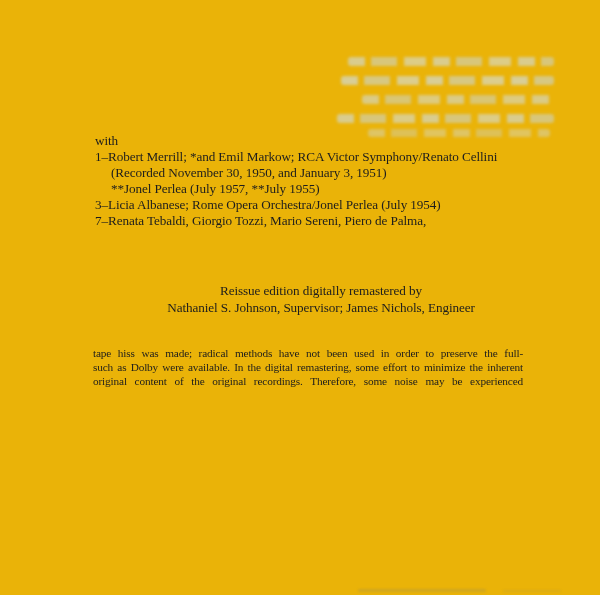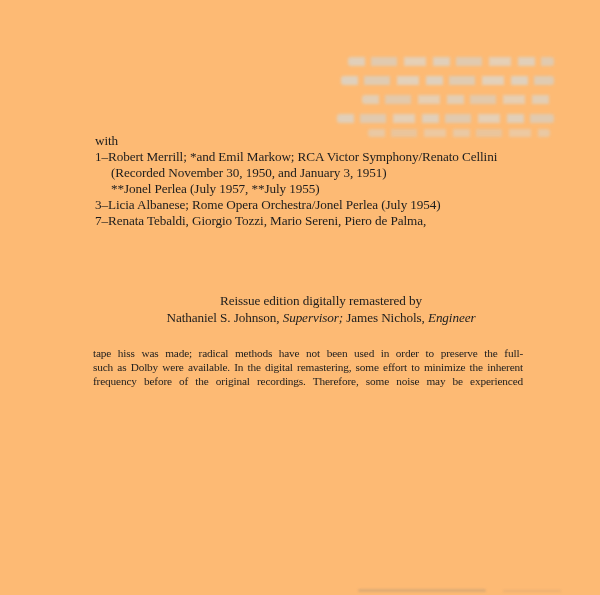--- a/index.html
+++ b/index.html
@@ -7,21 +7,21 @@
   body {
     background: #fdfdfc;
     font-family: "Liberation Serif", "DejaVu Serif", serif;
     color: #1d1d1d;
     overflow: hidden;
     position: relative;
   }
   .page {
     position: absolute;
     inset: 0;
-    background: #fdba74;
+    background: #eab308;
   }
 
   
   .showthrough { position: absolute; left: 0; top: 0; width: 600px; height: 160px; }
   .st-line {
     position: absolute;
     border-radius: 3px;
     filter: blur(1.4px);
     background: repeating-linear-gradient(to right,
       rgba(206,221,231,0.75) 0px, rgba(206,221,231,0.75) 17px,
@@ -44,29 +44,29 @@
     font-size: 13.2px;
     line-height: 15.9px;
     letter-spacing: -0.1px;
     white-space: nowrap;
   }
   .credit-line.indent { padding-left: 16px; }
 
   
   .remaster {
     position: absolute;
-    left: 96px; top: 292px;
+    left: 96px; top: 282px;
     width: 450px;
     text-align: center;
     font-size: 13.2px;
     line-height: 17px;
     letter-spacing: -0.1px;
     white-space: nowrap;
   }
-  .italic { font-style: italic; }
+  .italic { }
 
   
   .notice {
     position: absolute;
     left: 93px; top: 346px;
     width: 430px;
     font-size: 11.3px;
     line-height: 14px;
     letter-spacing: -0.15px;
   }
@@ -102,19 +102,19 @@
   </div>
 
   <div class="remaster">
     <div class="remaster-line">Reissue edition digitally remastered by</div>
     <div class="remaster-line"><span>Nathaniel S. Johnson, </span><span class="italic">Supervisor;</span><span> James Nichols, </span><span class="italic">Engineer</span></div>
   </div>
 
   <div class="notice">
     <div class="notice-line just">tape hiss was made; radical methods have not been used in order to preserve the full-</div>
     <div class="notice-line just">such as Dolby were available. In the digital remastering, some effort to minimize the inherent</div>
-    <div class="notice-line just">frequency before of the original recordings. Therefore, some noise may be experienced</div>
+    <div class="notice-line just">original content of the original recordings. Therefore, some noise may be experienced</div>
   </div>
 
   <div class="smudge smudge-1"></div>
   <div class="smudge smudge-2"></div>
 
 </div>
 
 </body></html>

